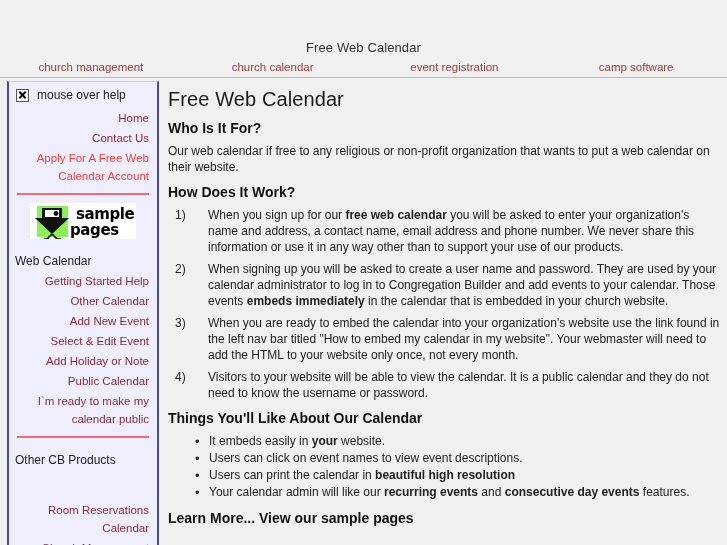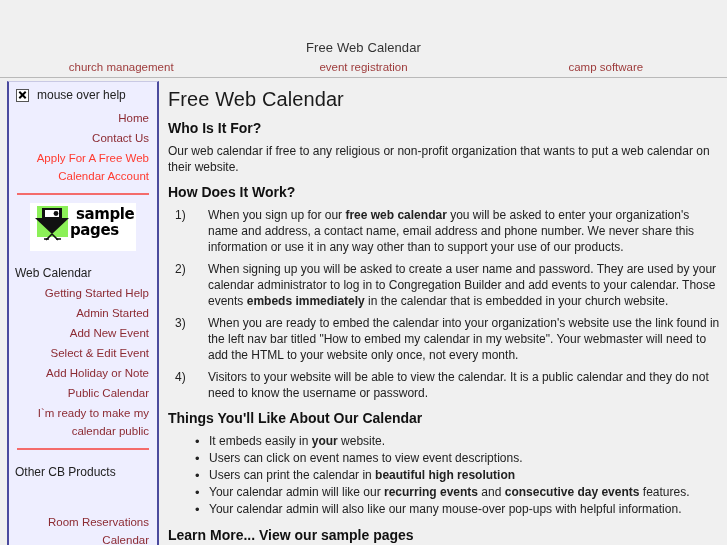--- a/index.html
+++ b/index.html
@@ -127,21 +127,21 @@
     margin-bottom: 2px;
   }
   .side-rule {
     border: 0;
     border-top: 2px solid #f46b6b;
     margin: 9px 8px 8px 8px;
   }
   .sample-banner {
     margin: 6px auto;
     width: 106px;
-    height: 48px;
+    height: 36px;
     background: #ffffff;
     position: relative;
     overflow: hidden;
   }
   .sample-banner .green-sq {
     position: absolute;
     left: 7px;
     top: 3px;
     width: 31px;
     height: 31px;
@@ -248,20 +248,23 @@
   b { font-weight: bold; }
 </style>
 </head>
 <body>
 
 <div id="top-header">
   <div id="site-title">Free Web Calendar</div>
   <div id="top-nav">
     <div class="nav-cell">
       <a>church management</a>
+    </div>
+    <div class="nav-cell">
+      <a>church calendar</a>
     </div>
     <div class="nav-cell">
       <a>event registration</a>
     </div>
     <div class="nav-cell">
       <a>camp software</a>
     </div>
   </div>
 </div>
 
@@ -293,21 +296,21 @@
         <path d="M12 35 h5 M24 35 h5" stroke="#111111" stroke-width="1.6" fill="none"></path>
       </svg>
       <div class="sample-word">sample</div>
       <div class="pages-word">pages</div>
     </div>
 
     <div class="side-section-title">Web Calendar</div>
 
     <div class="side-links" style="padding-top:2px;">
       <a class="side-link">Getting Started Help</a>
-      <a class="side-link">Admin Started</a>
+      <a class="side-link">Other Calendar</a>
       <a class="side-link">Add New Event</a>
       <a class="side-link">Select &amp; Edit Event</a>
       <a class="side-link">Add Holiday or Note</a>
       <a class="side-link">Public Calendar</a>
       <a class="side-link wrap">I`m ready to make my</a>
       <a class="side-link">calendar public</a>
     </div>
 
     <hr class="side-rule">
 
@@ -335,20 +338,19 @@
         <li><span class="num">3)</span><span>When you are ready to embed the calendar into your organization's website use the link found in the left nav bar titled "How to embed my calendar in my website". Your webmaster will need to add the HTML to your website only once, not every month.</span></li>
         <li><span class="num">4)</span><span>Visitors to your website will be able to view the calendar. It is a public calendar and they do not need to know the username or password.</span></li>
       </ol>
 
     <h2>Things You'll Like About Our Calendar</h2>
     <ul class="bullets" id="bullets-list">
         <li><span>It embeds easily in </span><b>your</b><span> website.</span></li>
         <li><span>Users can click on event names to view event descriptions.</span></li>
         <li><span>Users can print the calendar in </span><b>beautiful high resolution</b></li>
         <li><span>Your calendar admin will like our </span><b>recurring events</b><span> and </span><b>consecutive day events</b><span> features.</span></li>
-        <li><span>Your calendar admin will also like our many mouse-over pop-ups with helpful information.</span></li>
       </ul>
 
     <h2>Learn More... View our sample pages</h2>
 
   </div>
 
 </div>
 
 </body></html>

